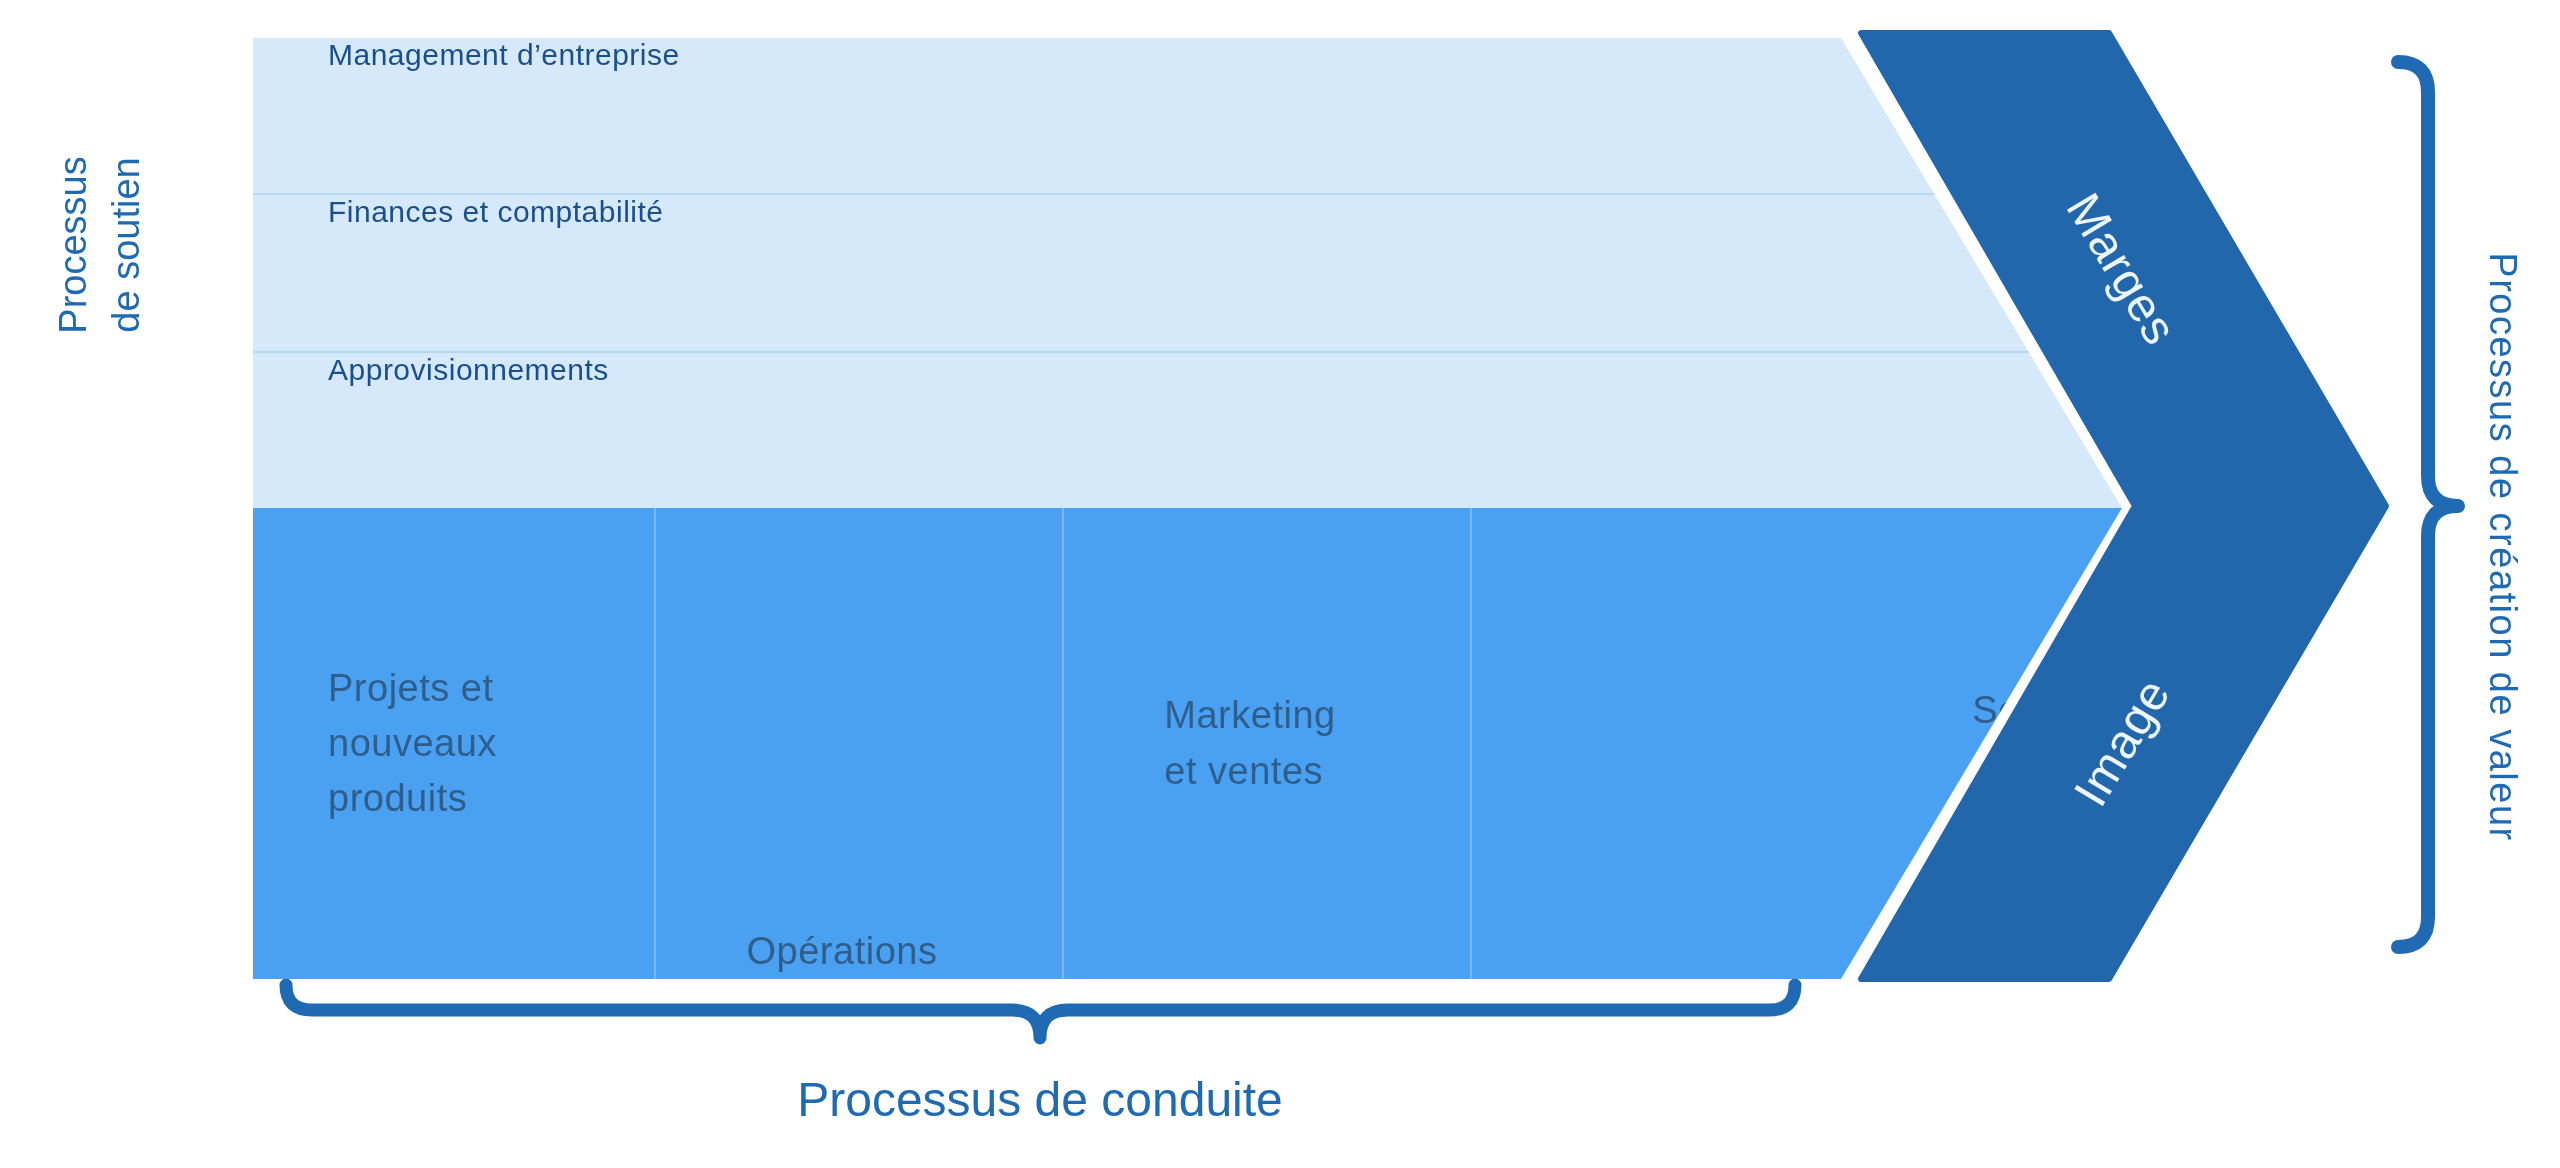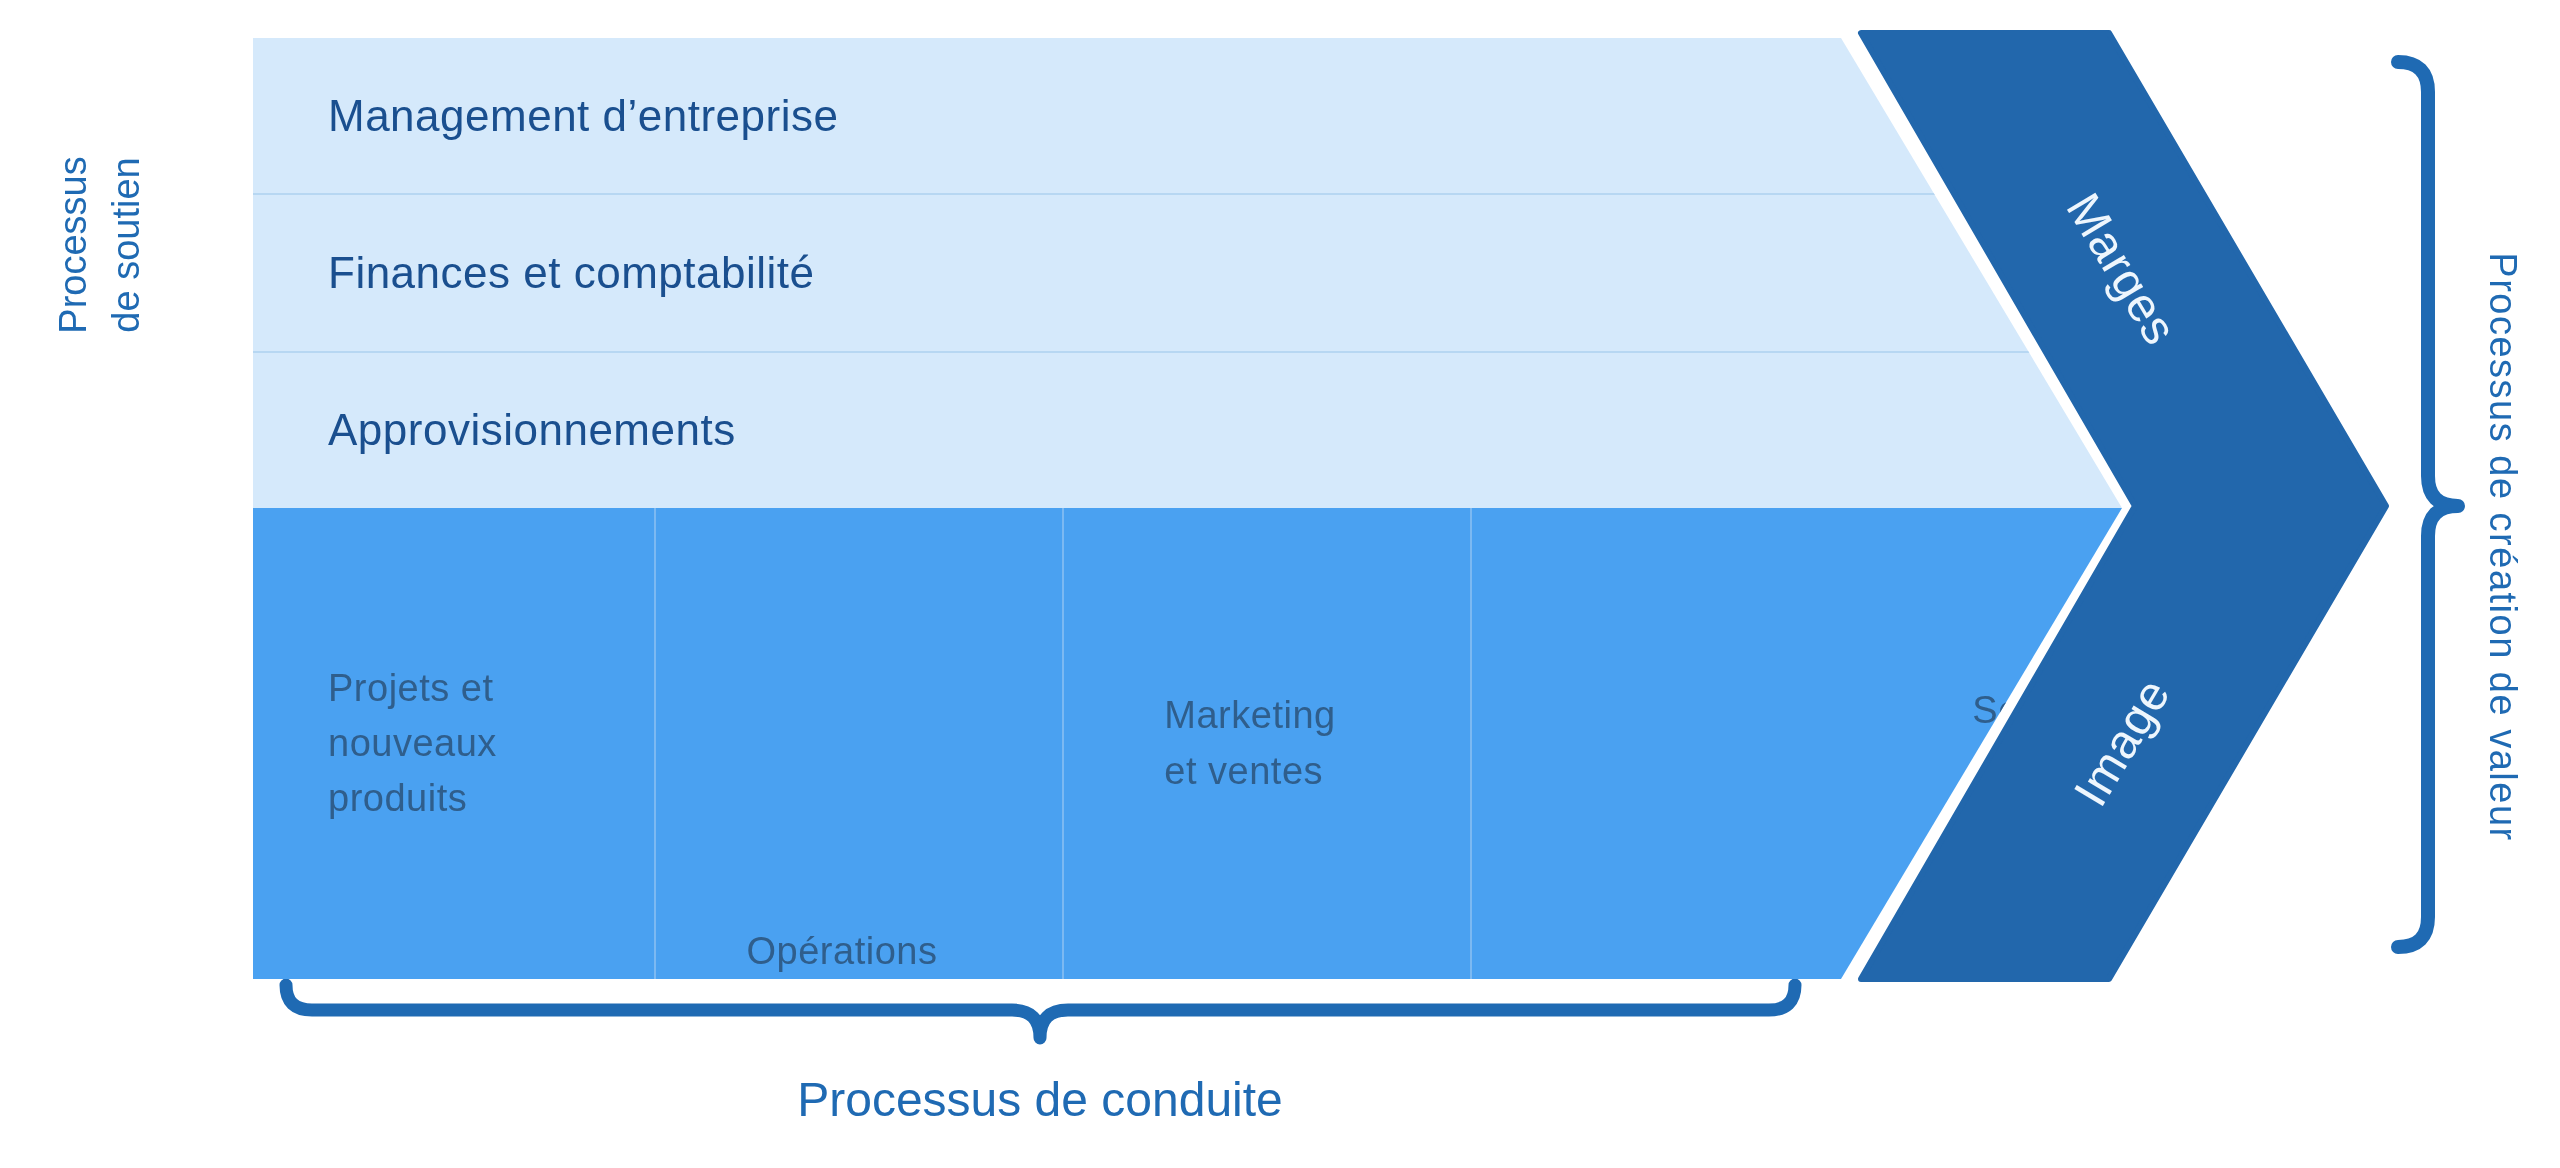--- a/index.html
+++ b/index.html
@@ -14,22 +14,22 @@
   .band { fill:#2267ac; stroke:#2267ac; stroke-width:6; stroke-linejoin:round; }
   .brace { fill:none; stroke:#1f6ab3; stroke-linecap:round; stroke-linejoin:round; }
 
   
   .inner-arrow {
     position:absolute; left:253px; top:38px; width:1869px; height:941px;
     clip-path: polygon(0px 0px, 1588px 0px, 1869px 470px, 1588px 941px, 0px 941px);
   }
   .support { height:470px; background:#d5e9fb; display:flex; flex-direction:column; }
   .srow {
-    flex:1; display:flex; align-items:center;
-    padding-left:75px; font-size:44px; color:#1a4f8f; letter-spacing:0.5px;
+    flex:1; display:flex; 
+    padding-left:75px; font-size:30px; color:#1a4f8f; letter-spacing:0.5px;
   }
   .srow:not(:last-child) { border-bottom:2px solid #b7d7f2; }
 
   .primary { height:471px; background:#4aa1f1; display:flex;gap:34px; }
   .pcol {
     display:flex; align-items:center; justify-content:center;
     color:#2f5e8c; font-size:38px; letter-spacing:0.5px; line-height:1.45;
   }
   .pcol + .pcol { border-left:2px solid #7cb9f2; }
   .pcol span { white-space:pre-line; }

